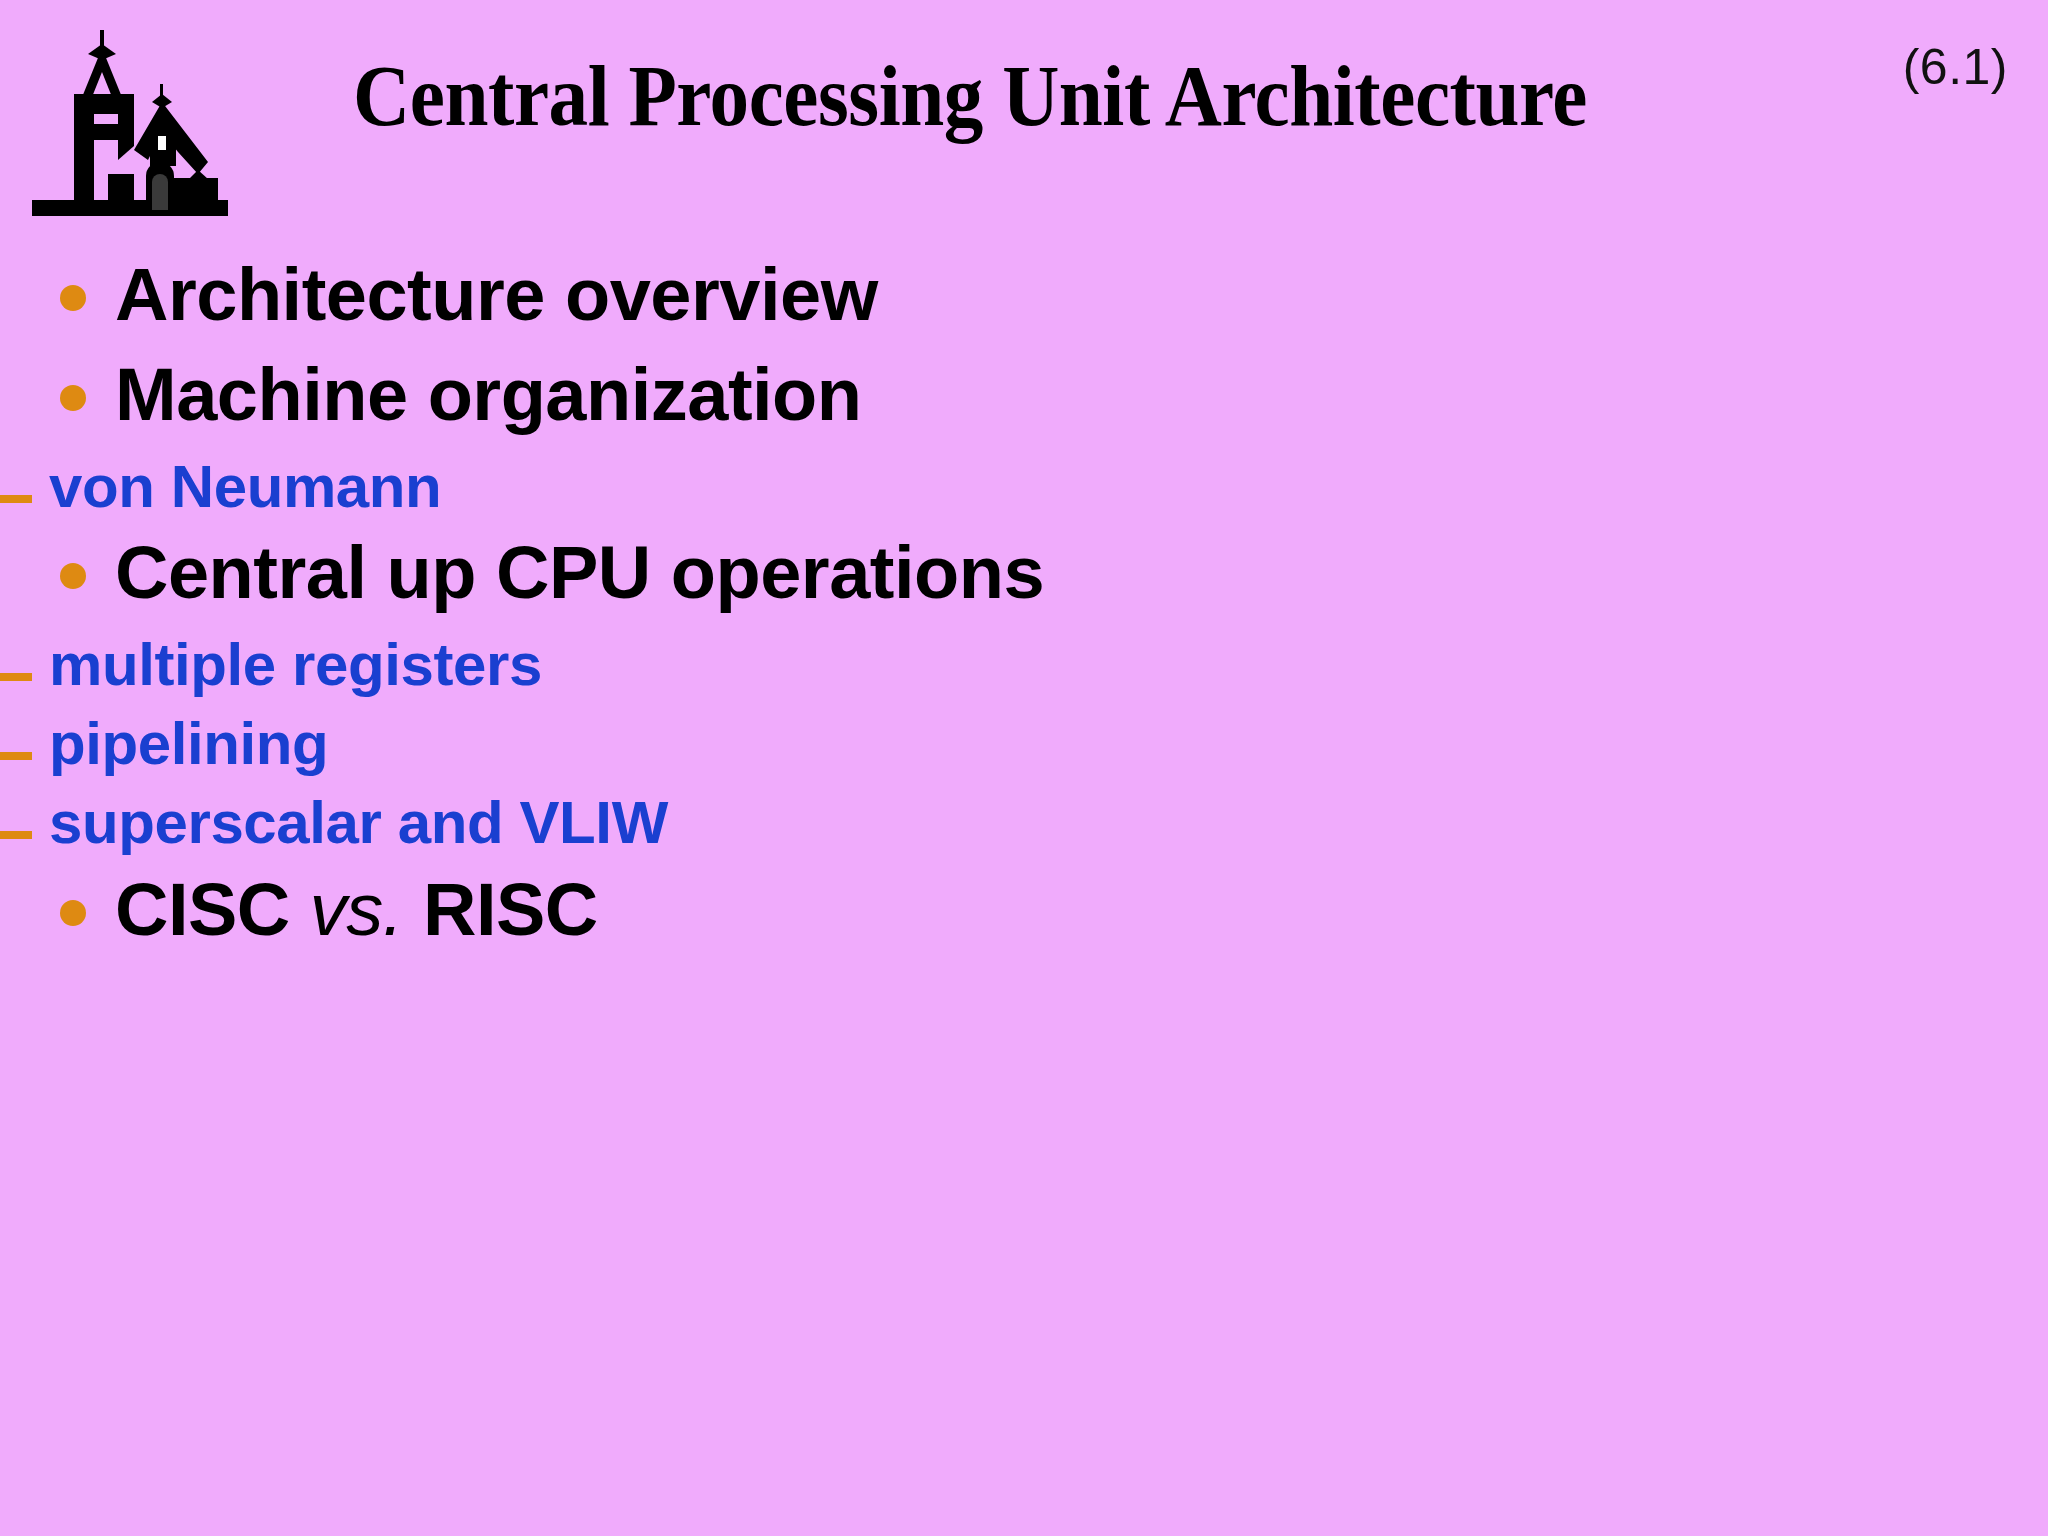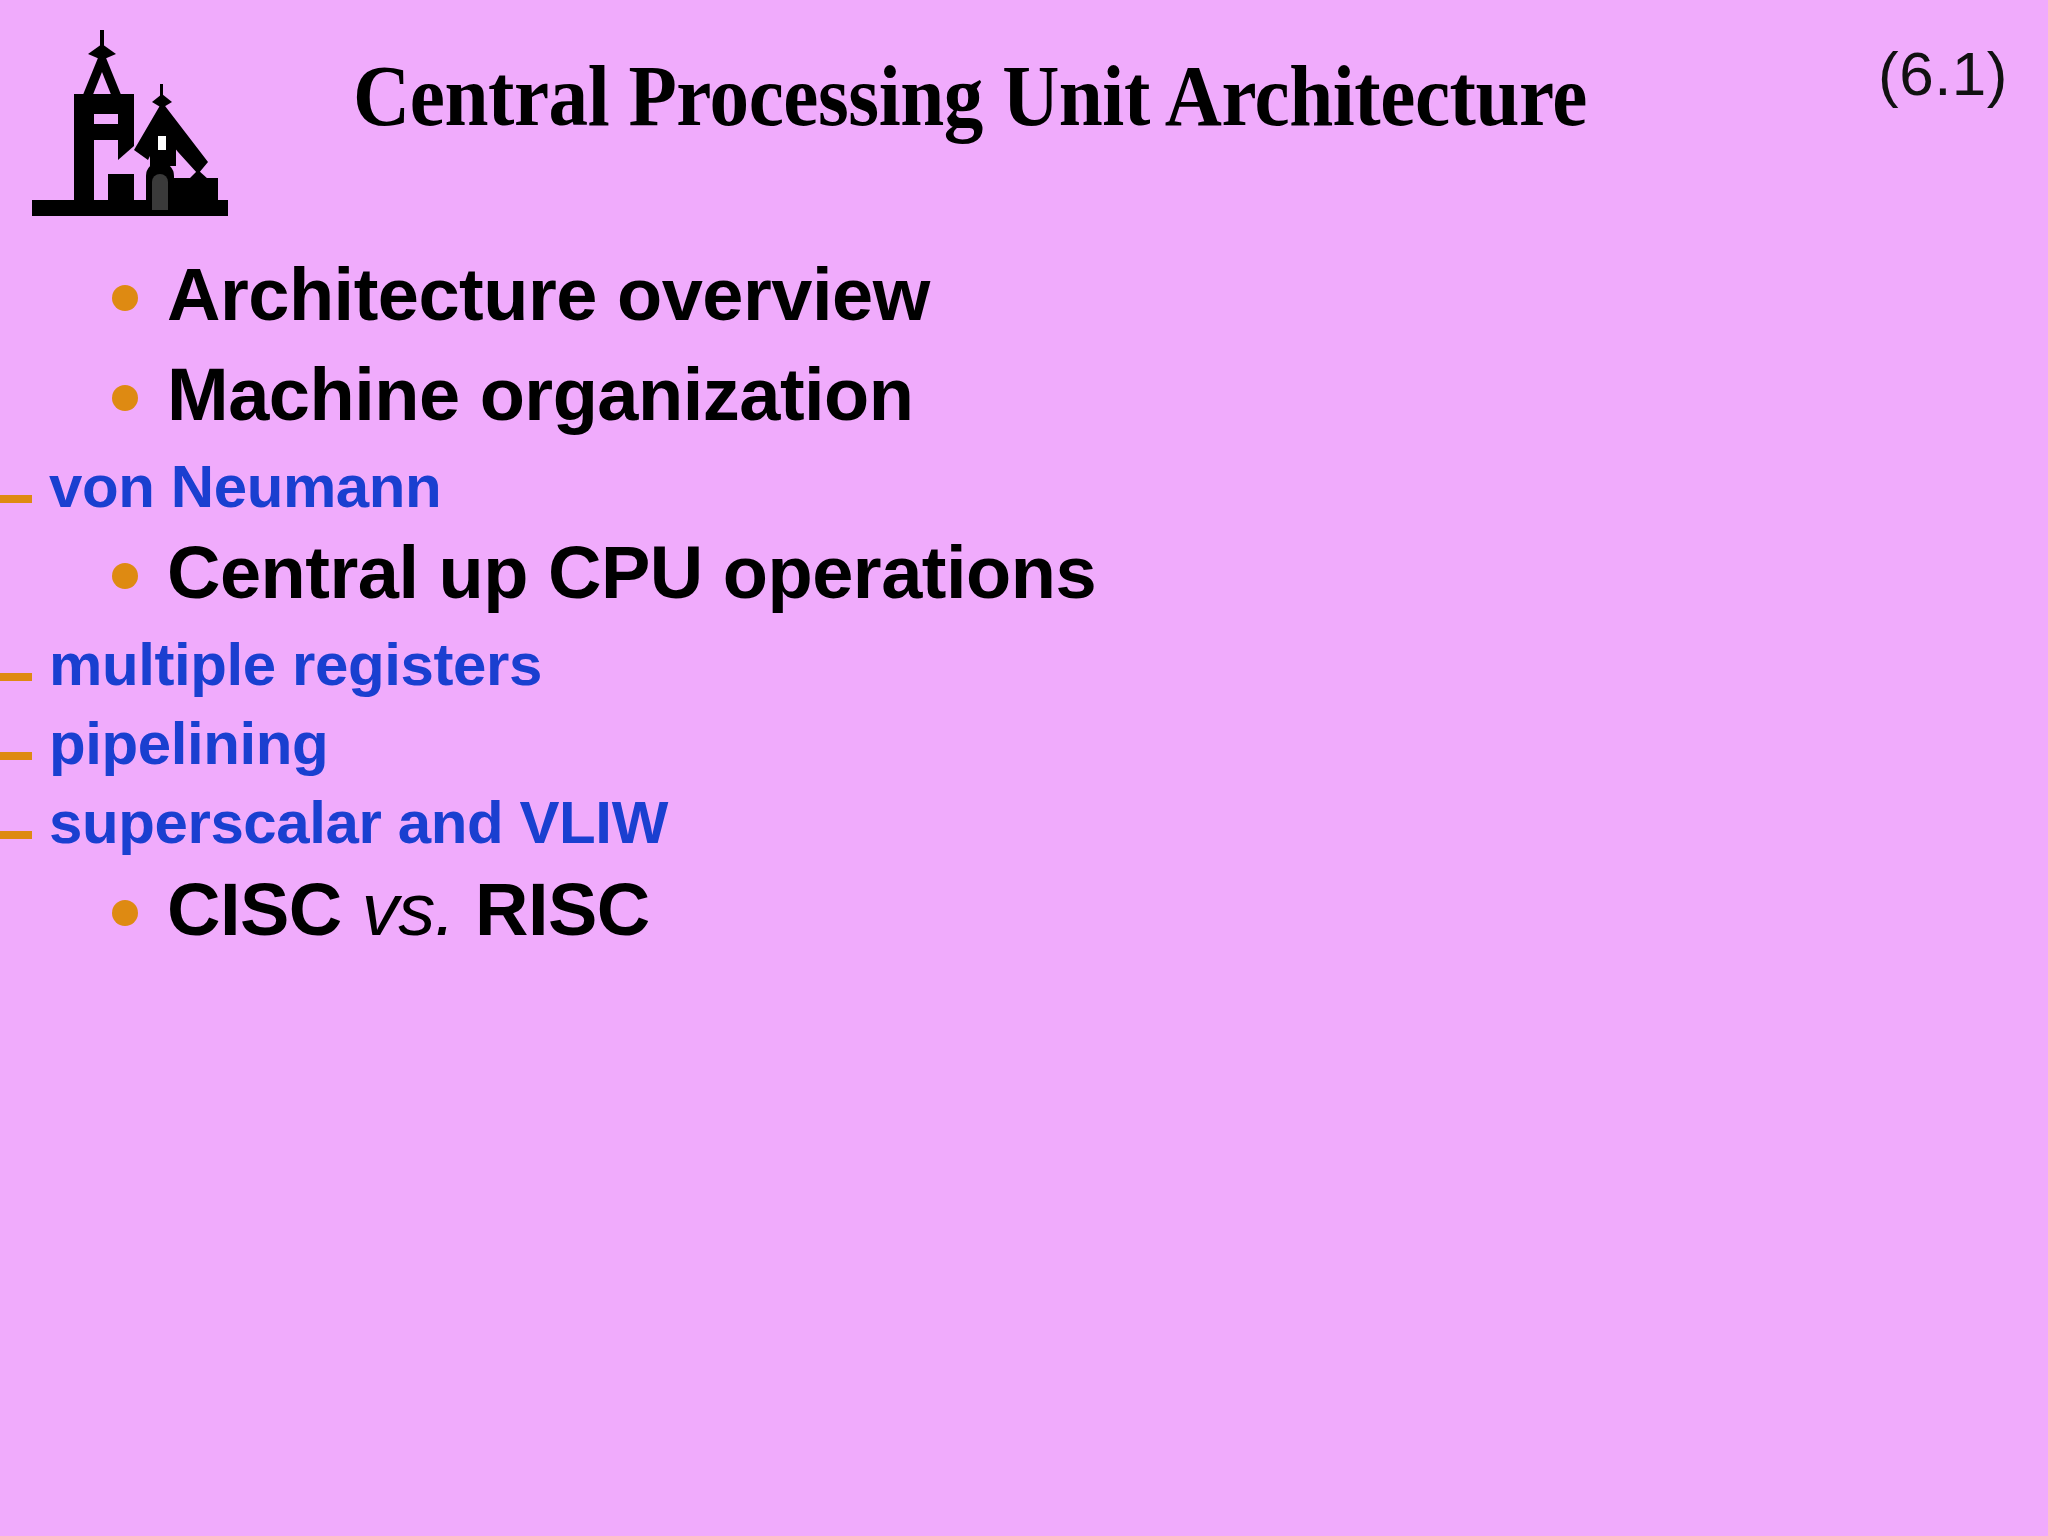--- a/index.html
+++ b/index.html
@@ -46,21 +46,21 @@
     transform: scaleX(0.92);
     transform-origin: center top;
     white-space: nowrap;
   }
 
   #page-number {
     position: absolute;
     right: 40px;
     top: 38px;
     font-family: "Liberation Sans", sans-serif;
-    font-size: 62px;
+    font-size: 50px;
     font-weight: normal;
     color: #111111;
     letter-spacing: 0.5px;
   }
 
   
   #content {
     position: absolute;
     left: 0;
     top: 252px;
@@ -68,21 +68,21 @@
   }
 
   .line {
     position: relative;
     display: flex;
     align-items: flex-start;
   }
 
   
   .lvl1 {
-    padding-left: 112px;
+    padding-left: 60px;
     margin-bottom: 14px;
   }
   .lvl1 .marker {
     flex: 0 0 auto;
     width: 26px;
     height: 26px;
     border-radius: 50%;
     background: #DE8A12;
     margin-top: 33px;
     margin-right: 29px;

